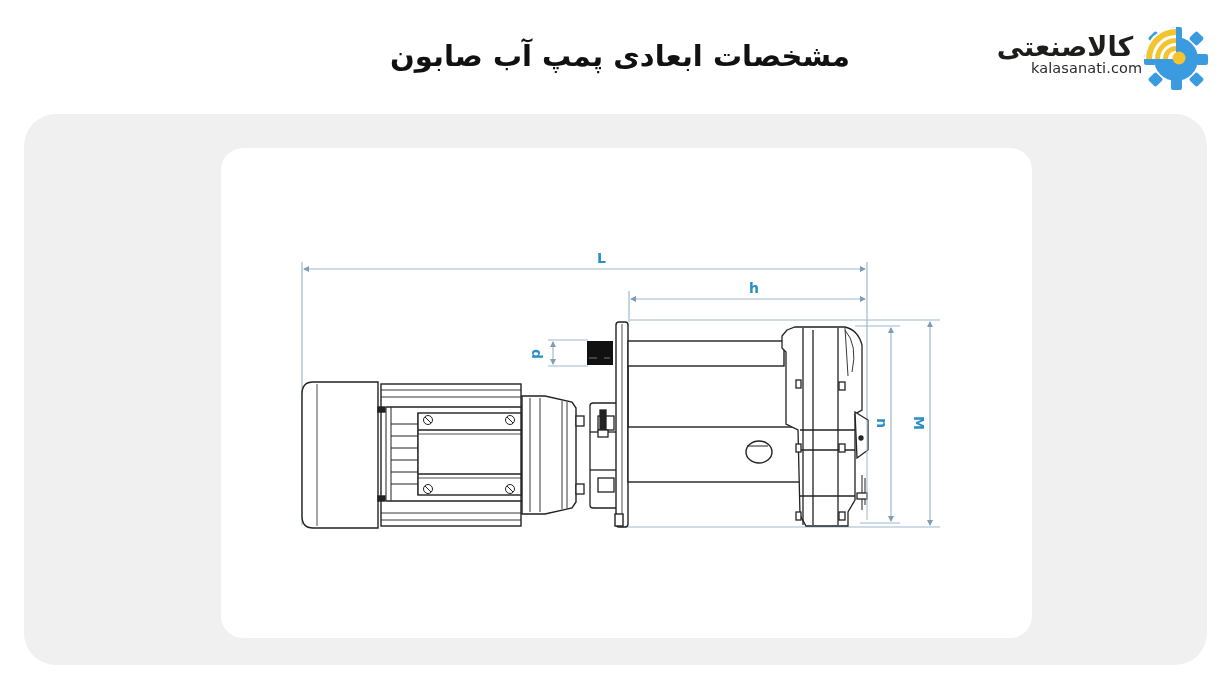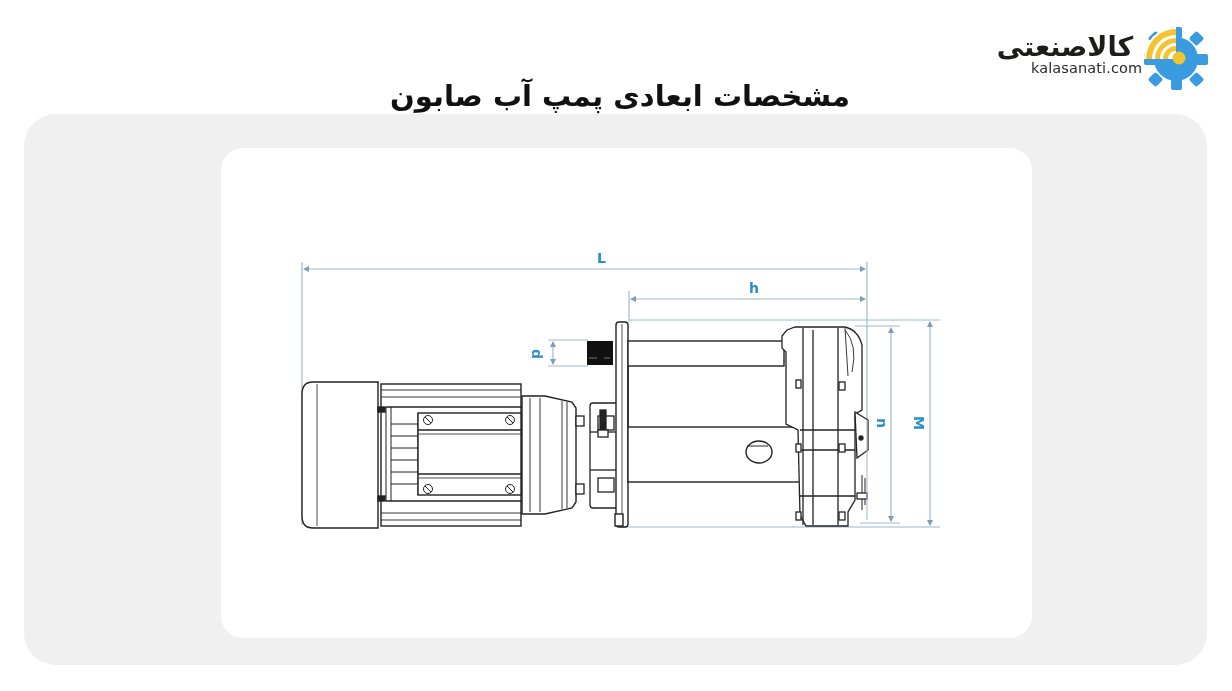--- a/index.html
+++ b/index.html
@@ -5,21 +5,21 @@
   html, body { margin: 0; padding: 0; }
   body {
     width: 1232px; height: 691px; background: #ffffff;
     position: relative; overflow: hidden;
     font-family: "DejaVu Sans", sans-serif;
   }
   .page-title {
     position: absolute; left: 370px; top: 34px; width: 500px;
     text-align: center; direction: rtl;
     font-family: "DejaVu Sans", sans-serif; font-weight: bold;
-    font-size: 29px; color: #111111; line-height: 44px; margin-top: 40px;
+    font-size: 29px; color: #111111; line-height: 44px;
   }
   .logo { position: absolute; left: 985px; top: 18px; width: 230px; height: 76px; }
   .logo-fa {
     position: absolute; left: 5px; top: 14px; width: 150px;
     direction: rtl; text-align: center;
     font-weight: bold; font-size: 27px; color: #1d1d1b; line-height: 30px;
   }
   .logo-en {
     position: absolute; left: 10px; top: 42px;
     font-family: "DejaVu Sans", sans-serif; font-size: 14.5px; color: #2b2b2b;

